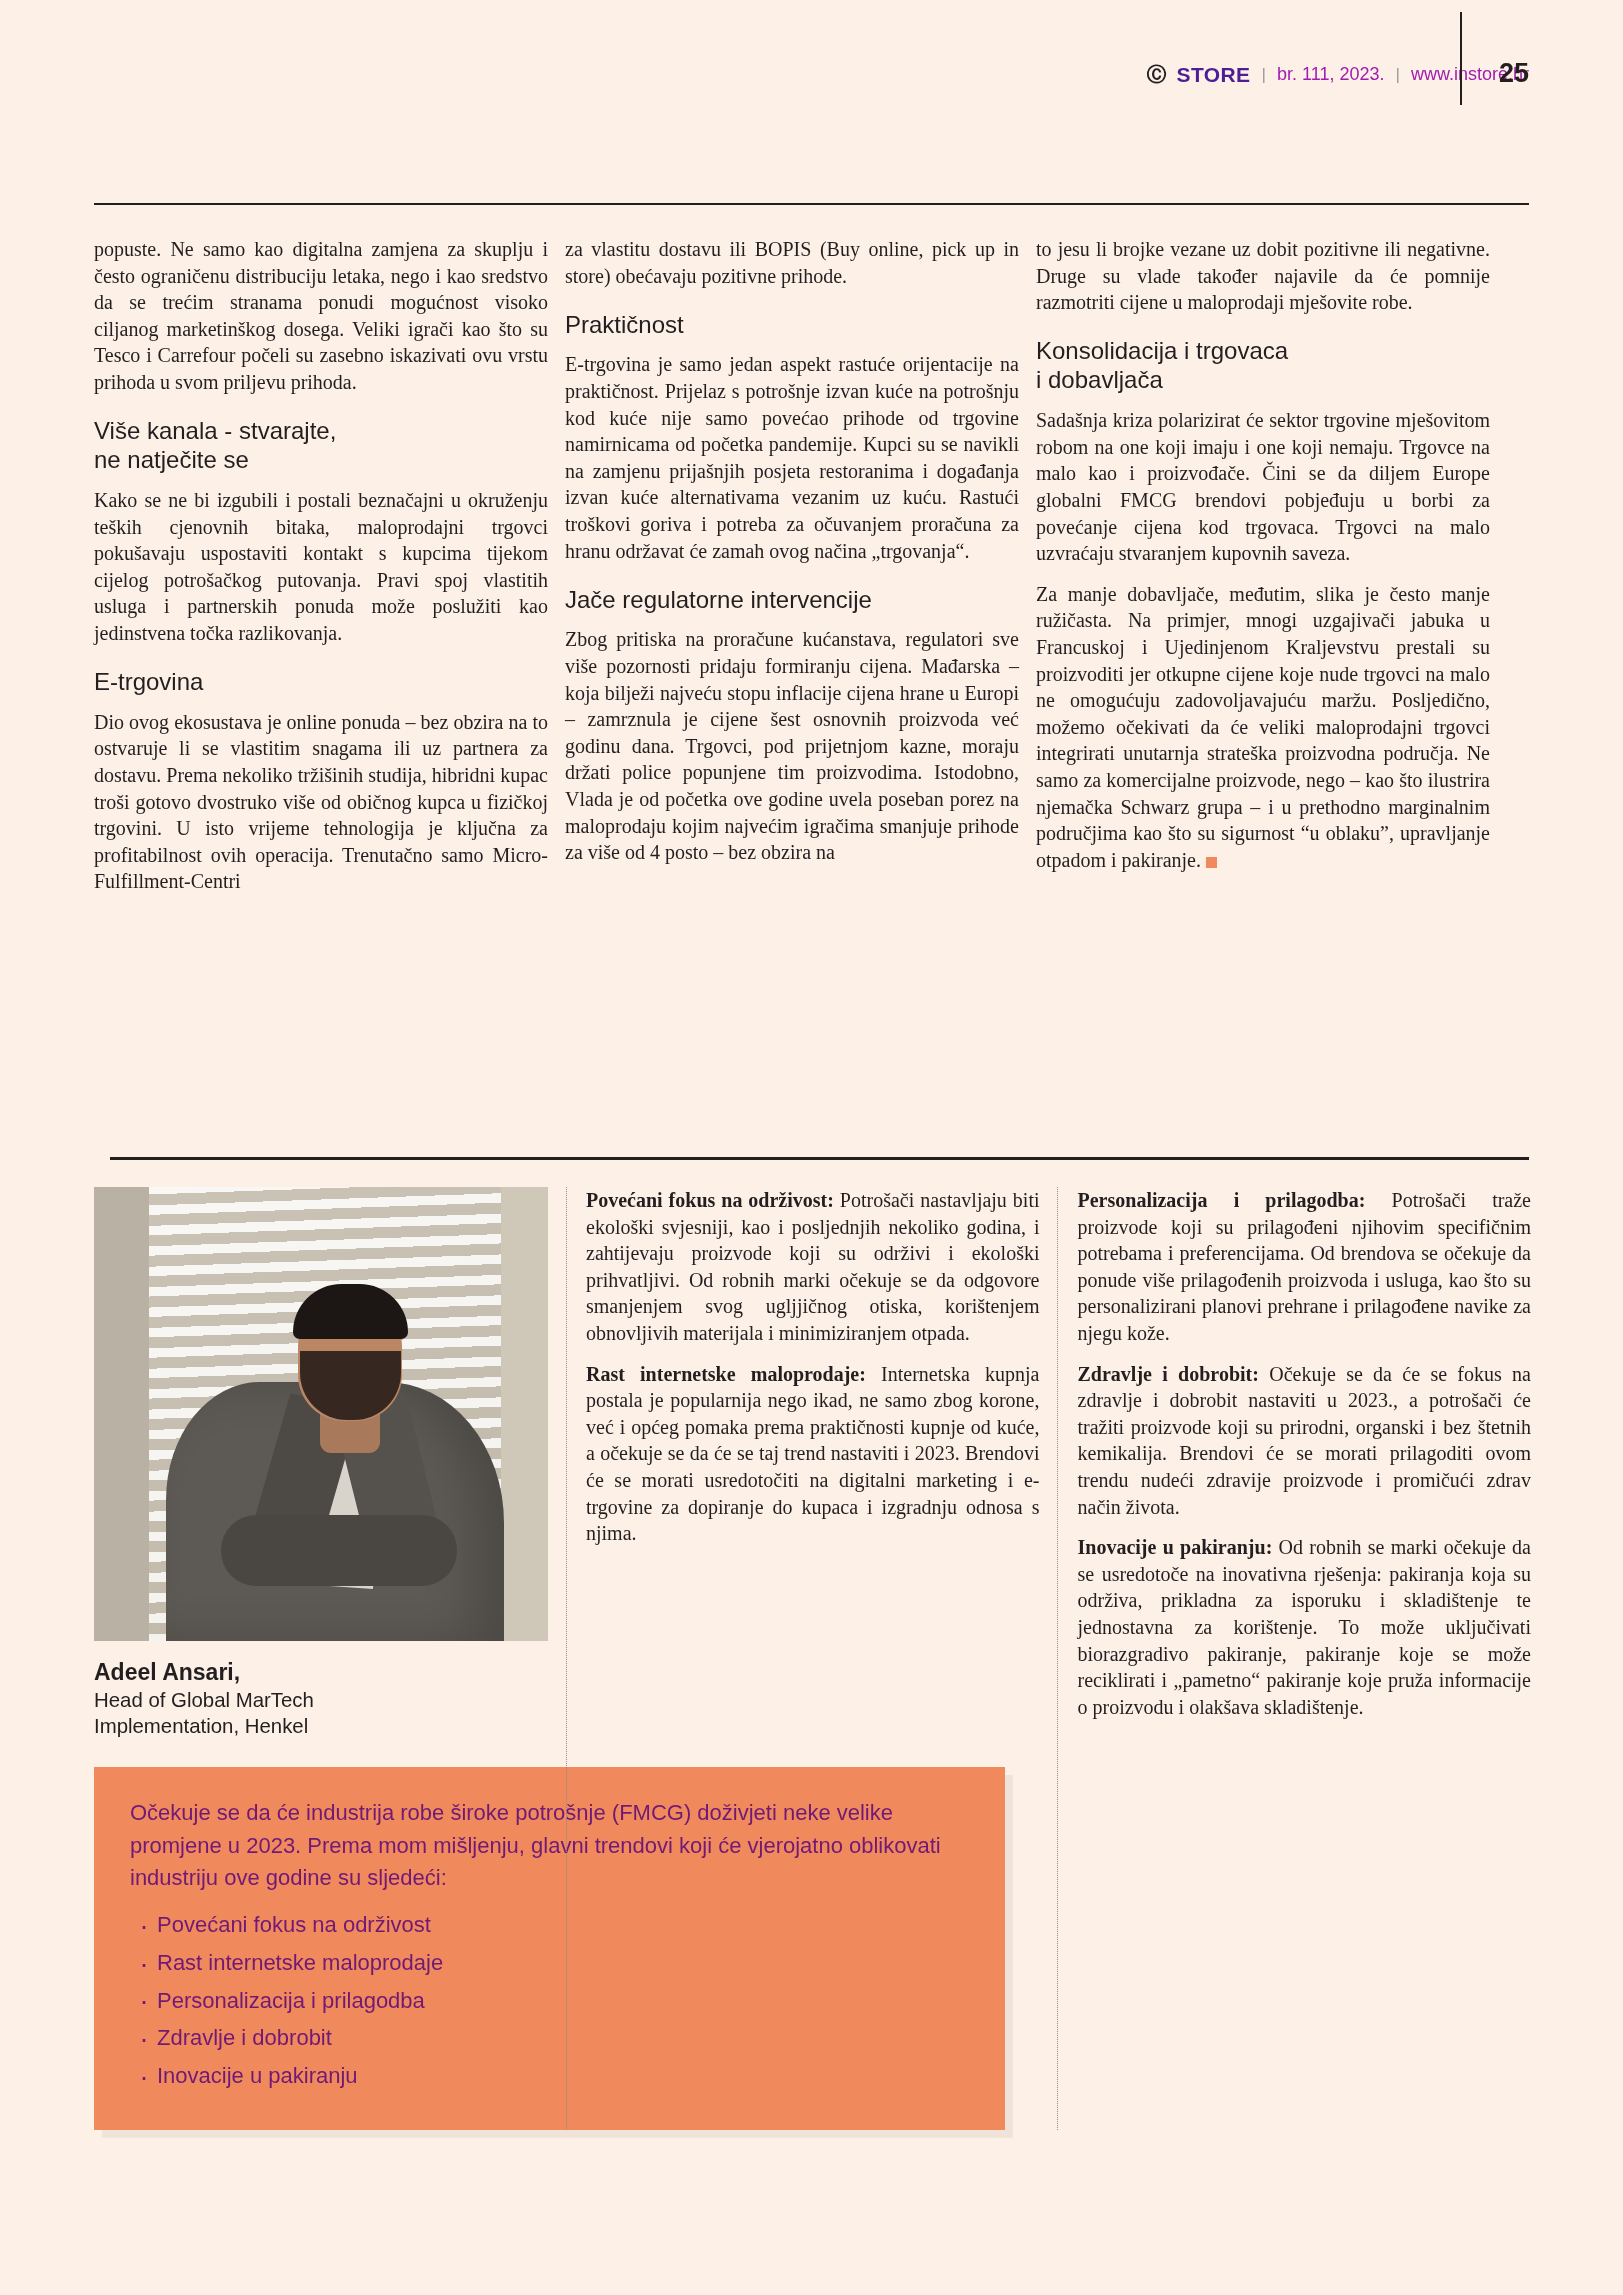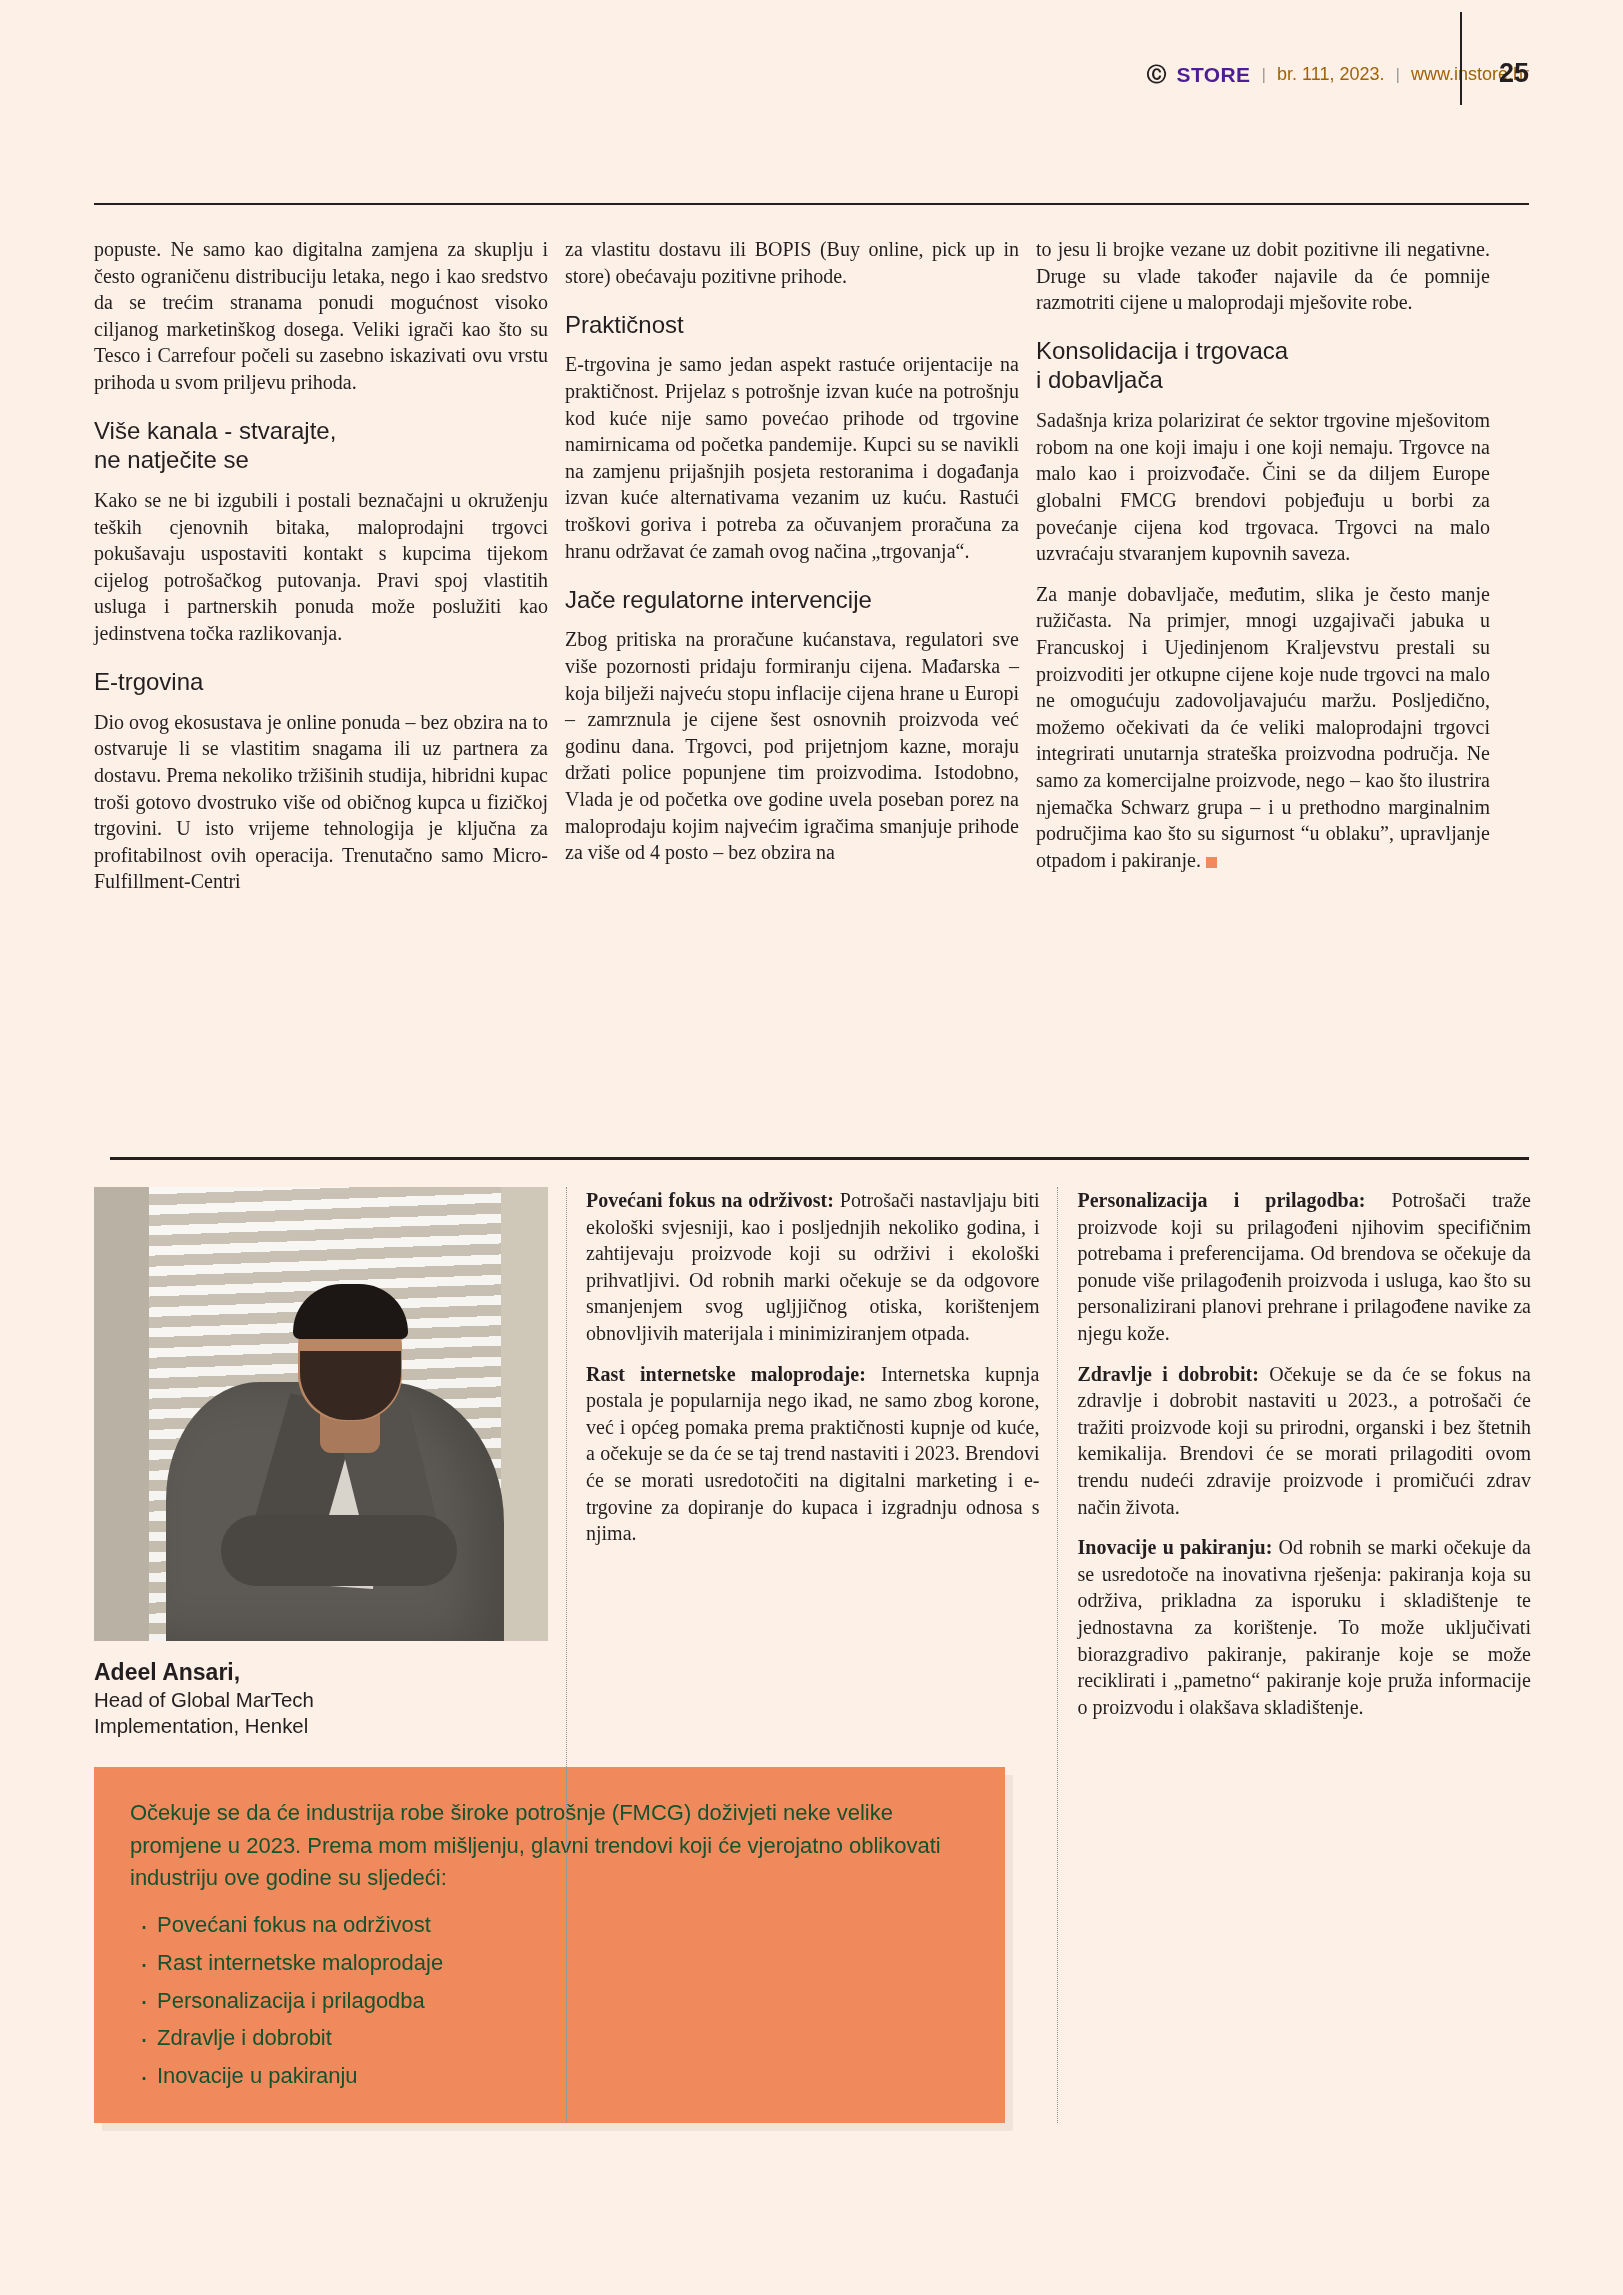--- a/index.html
+++ b/index.html
@@ -47,21 +47,21 @@
     letter-spacing: 0.4px;
     color: #4c1d95;
   }
   .hdr-sep {
     color: #9b9b9b;
     font-size: 17.3px;
     font-family: "Liberation Sans", sans-serif;
   }
   .hdr-text {
     font-size: 18px;
-    color: #a16207;
+    color: #a21caf;
     font-family: "Liberation Sans", sans-serif;
   }
   .hdr-vrule {
     position: absolute;
     right: 67px;
     top: -49px;
     width: 2.4px;
     height: 93px;
     background: #231f20;
   }
@@ -287,22 +287,22 @@
     font-size: 20.4px;
     line-height: 1.28;
   }
 
   
   .quote-box {
     position: relative;
     margin-top: 28px;
     width: 911px;
     background: #f08a5d;
-    color: #14532d;
-    padding: 30px 36px 28px 36px;
+    color: #701a75;
+    padding: 30px 36px 35px 36px;
     box-sizing: border-box;
     font-family: "Liberation Sans", sans-serif;
     box-shadow: 7.9px 7.9px 0 rgba(0,0,0,0.05);
   }
   .quote-box p {
     margin: 0;
     font-size: 22px;
     line-height: 1.48;
   }
   .quote-box ul {

